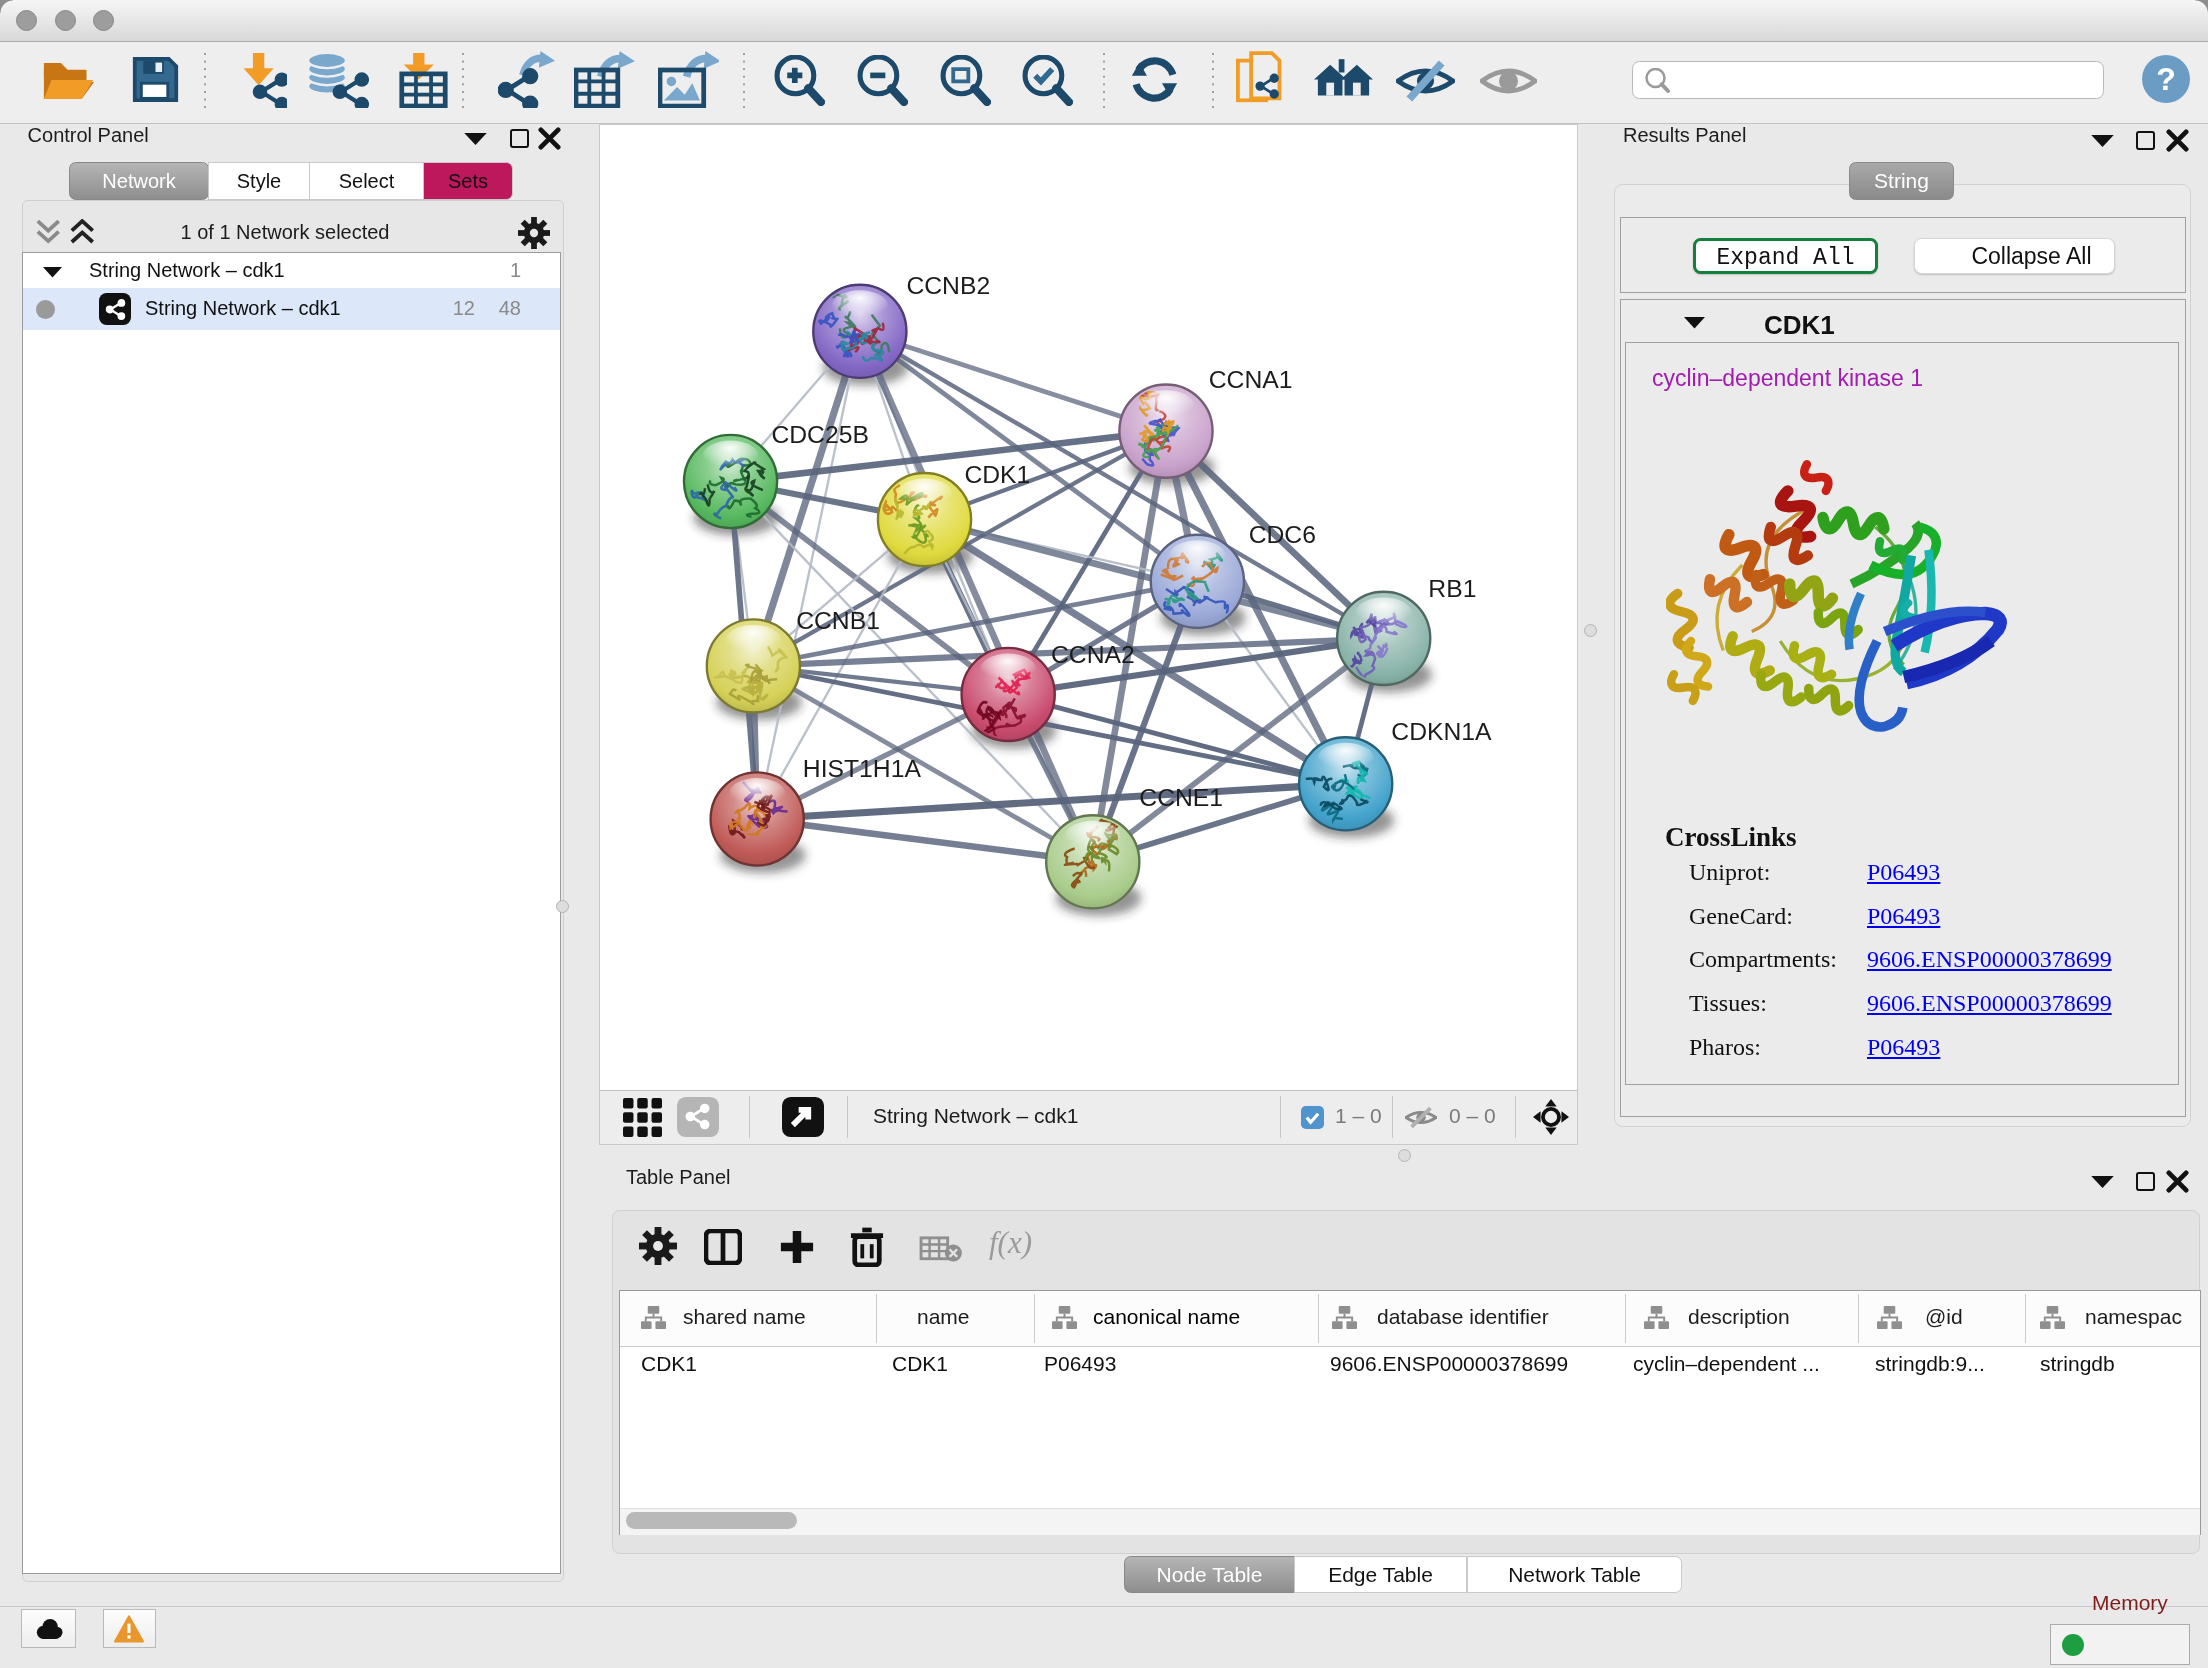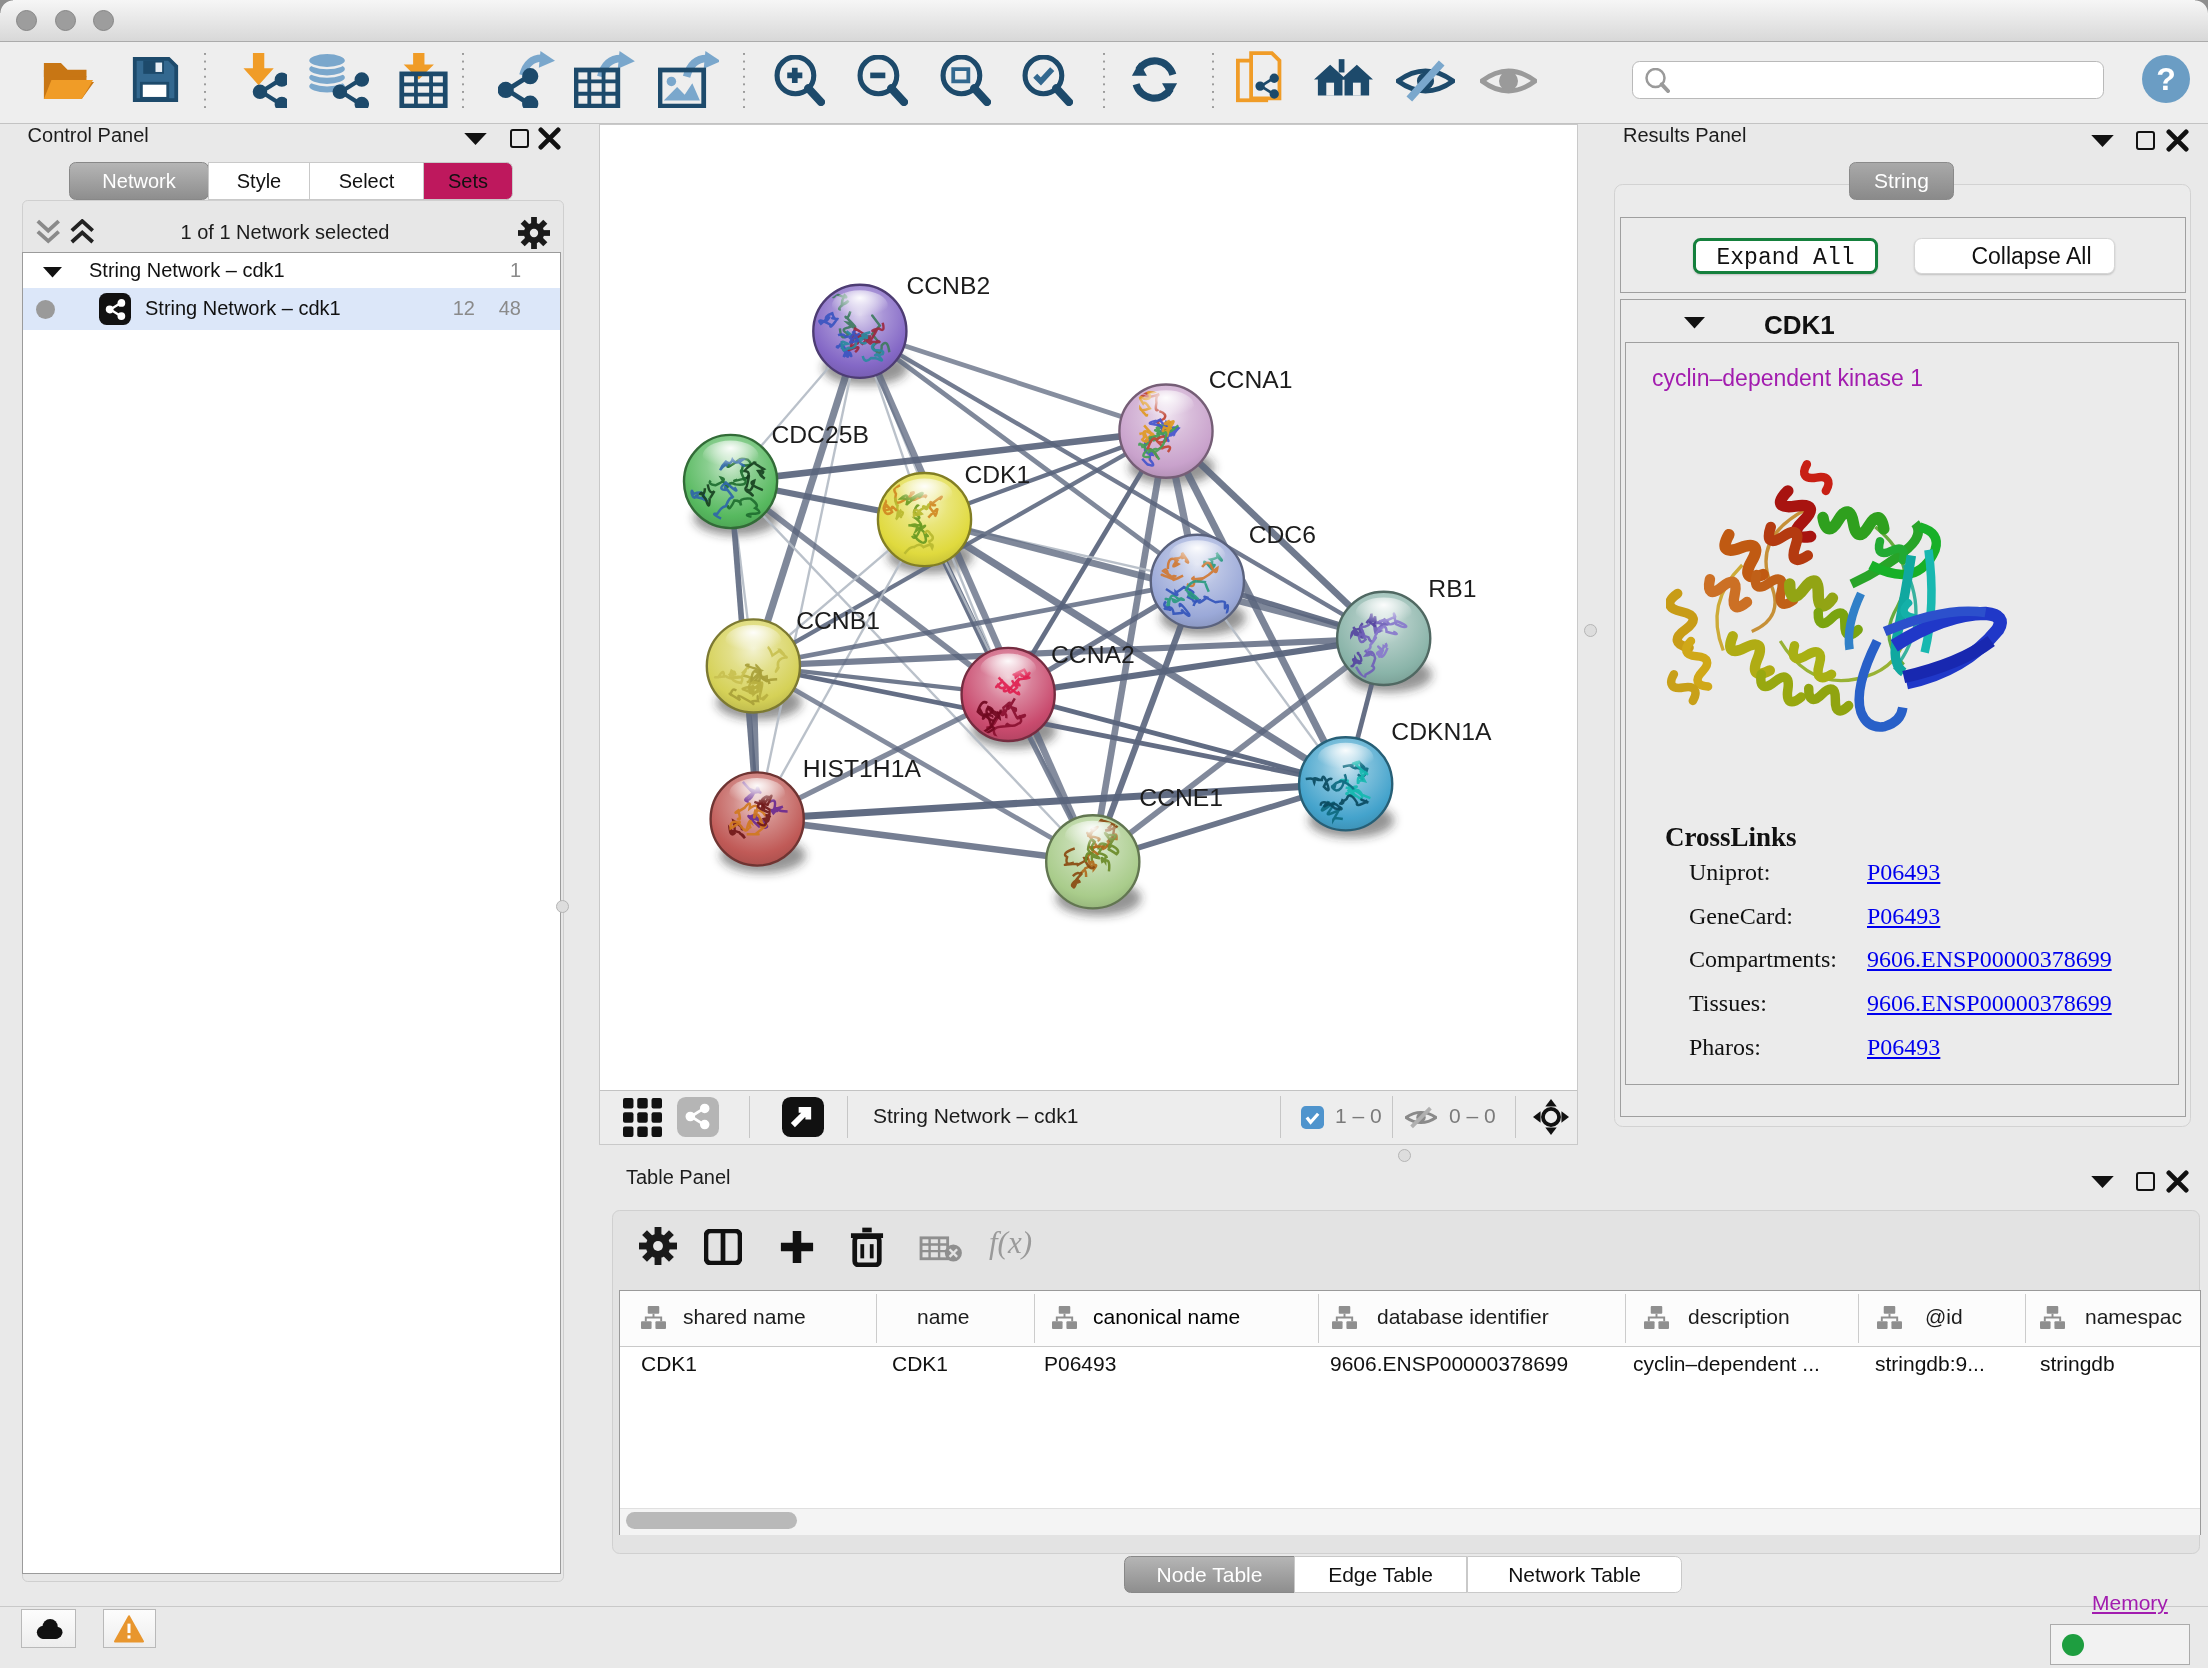--- a/index.html
+++ b/index.html
@@ -792,16 +792,16 @@
       <rect x="7" y="12" width="20" height="9" rx="4" fill="#111"></rect>
     </svg>
 <div style="position:absolute;left:103px;top:1609px;width:53px;height:39px;background:linear-gradient(#fdfdfd,#ededed);border:1px solid #b9b9b9;box-sizing:border-box;"></div>
 <svg style="position:absolute;left:114px;top:1615px;width:30px;height:28.5px;" viewBox="0 0 32 30" xmlns="http://www.w3.org/2000/svg">
       <path d="M16,1 L31,28 H1 z" fill="#e8962e" stroke="#e8962e" stroke-width="2" stroke-linejoin="round"></path>
       <rect x="14.4" y="9" width="3.2" height="10" fill="#ffffff"></rect>
       <rect x="14.4" y="21.5" width="3.2" height="3.4" fill="#ffffff"></rect>
     </svg>
 <div style="position:absolute;left:2050px;top:1624px;width:140px;height:41px;background:#f2f2f2;border:1px solid #ababab;box-sizing:border-box;"></div>
 <div style="position:absolute;left:2062px;top:1634px;width:22px;height:22px;background:#1e9e40;border-radius:50%;"></div>
-<div style="position:absolute;left:2092px;top:1591px;width:95px;height:25px;font-size:21px;color:#a21caf;text-decoration:underline;">Memory</div>
+<div style="position:absolute;left:2092px;top:1591px;width:95px;height:25px;font-size:21px;color:#7f1d1d;">Memory</div>
 <div style="position:absolute;left:0px;top:0px;width:13.3px;height:13.3px;background:radial-gradient(circle at 13.3px 13.3px, transparent 12.4px, #8e8e8e 13.3px);"></div>
 <div style="position:absolute;left:2195px;top:0px;width:13.3px;height:13.3px;background:radial-gradient(circle at 0px 13.3px, transparent 12.4px, #8e8e8e 13.3px);"></div>
 </div>
 
 </body></html>

